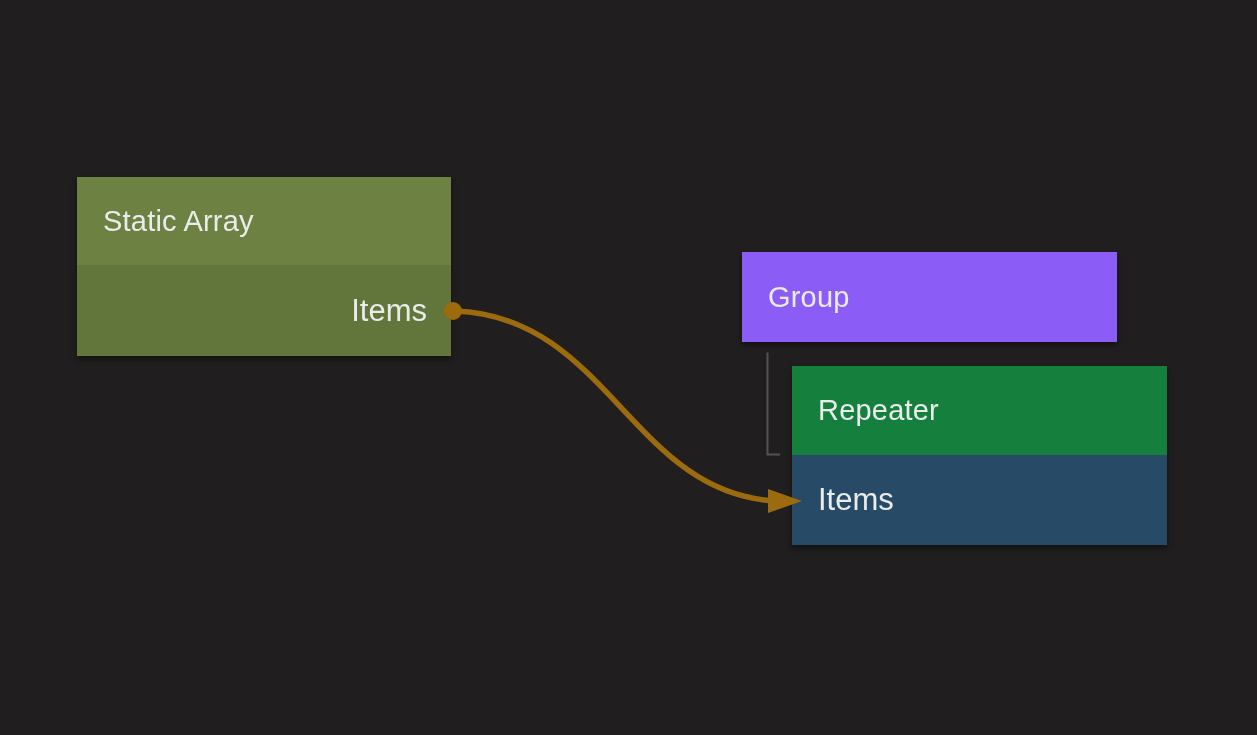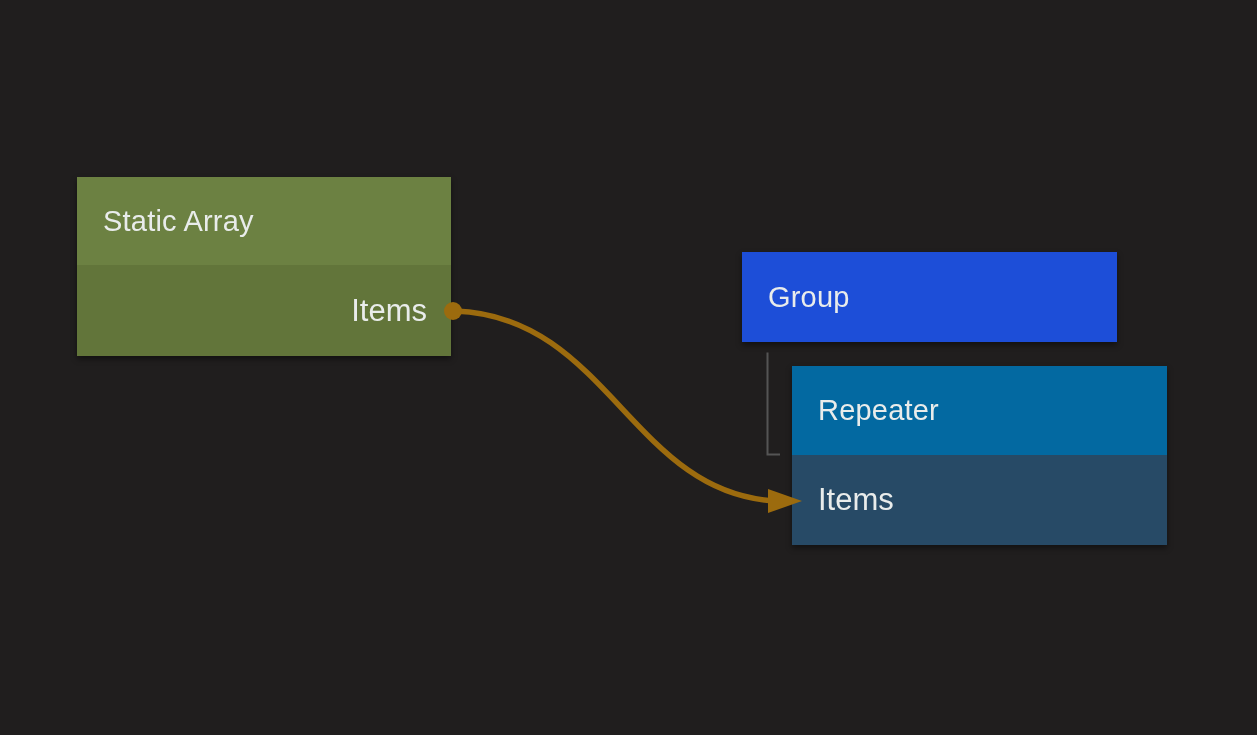--- a/index.html
+++ b/index.html
@@ -62,27 +62,27 @@
   <div class="node" id="node-static-array">
     <div class="node-header" style="background-color: rgb(108, 129, 66);">
       <span>Static Array</span>
     </div>
     <div class="node-body" style="background-color: rgb(98, 117, 58);">
       <span>Items</span>
     </div>
   </div>
 
   <div class="node" id="node-group">
-    <div class="node-header" style="background-color: #1d4ed8; align-items: center;">
+    <div class="node-header" style="background-color: #8b5cf6; align-items: center;">
       <span>Group</span>
     </div>
   </div>
 
   <div class="node" id="node-repeater">
-    <div class="node-header" style="background-color: #0369a1;">
+    <div class="node-header" style="background-color: #15803d;">
       <span>Repeater</span>
     </div>
     <div class="node-body" style="background-color: rgb(39, 74, 102);">
       <span>Items</span>
     </div>
   </div>
 
   <svg id="wires" width="1257" height="735" viewBox="0 0 1257 735">
 
     <path d="M 767.5 352.5 L 767.5 454.5 L 780 454.5" fill="none" stroke-width="2" stroke="#545454"></path>

